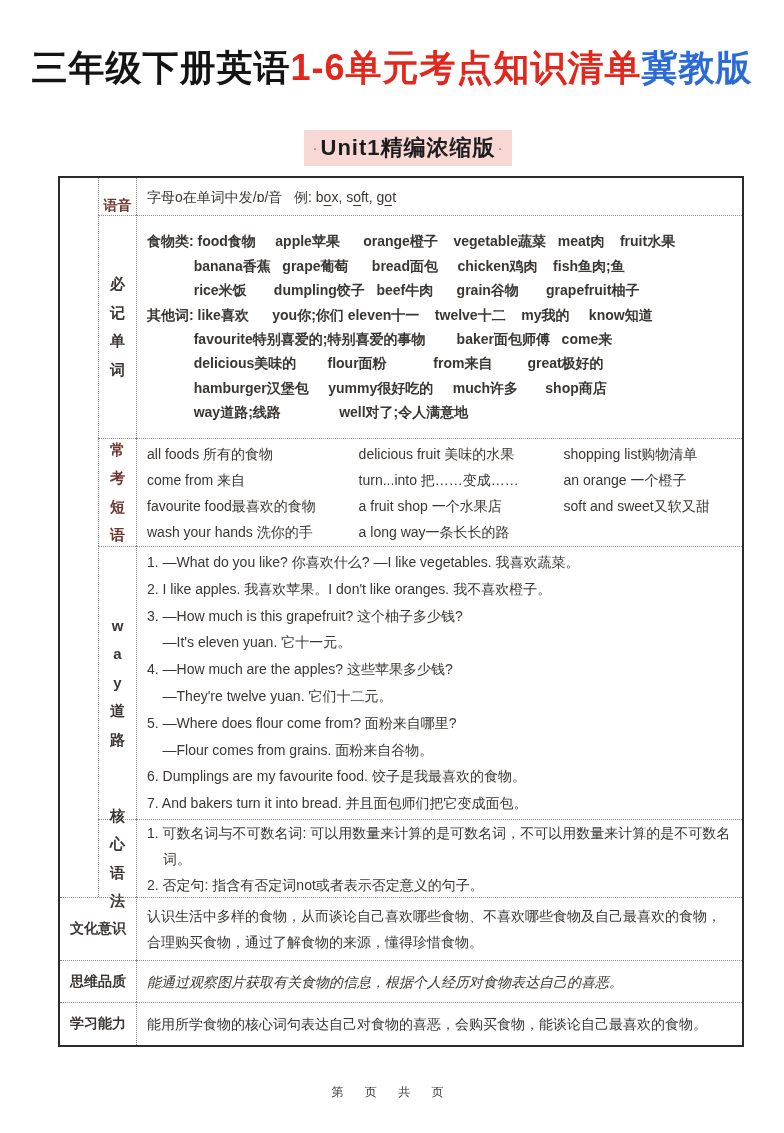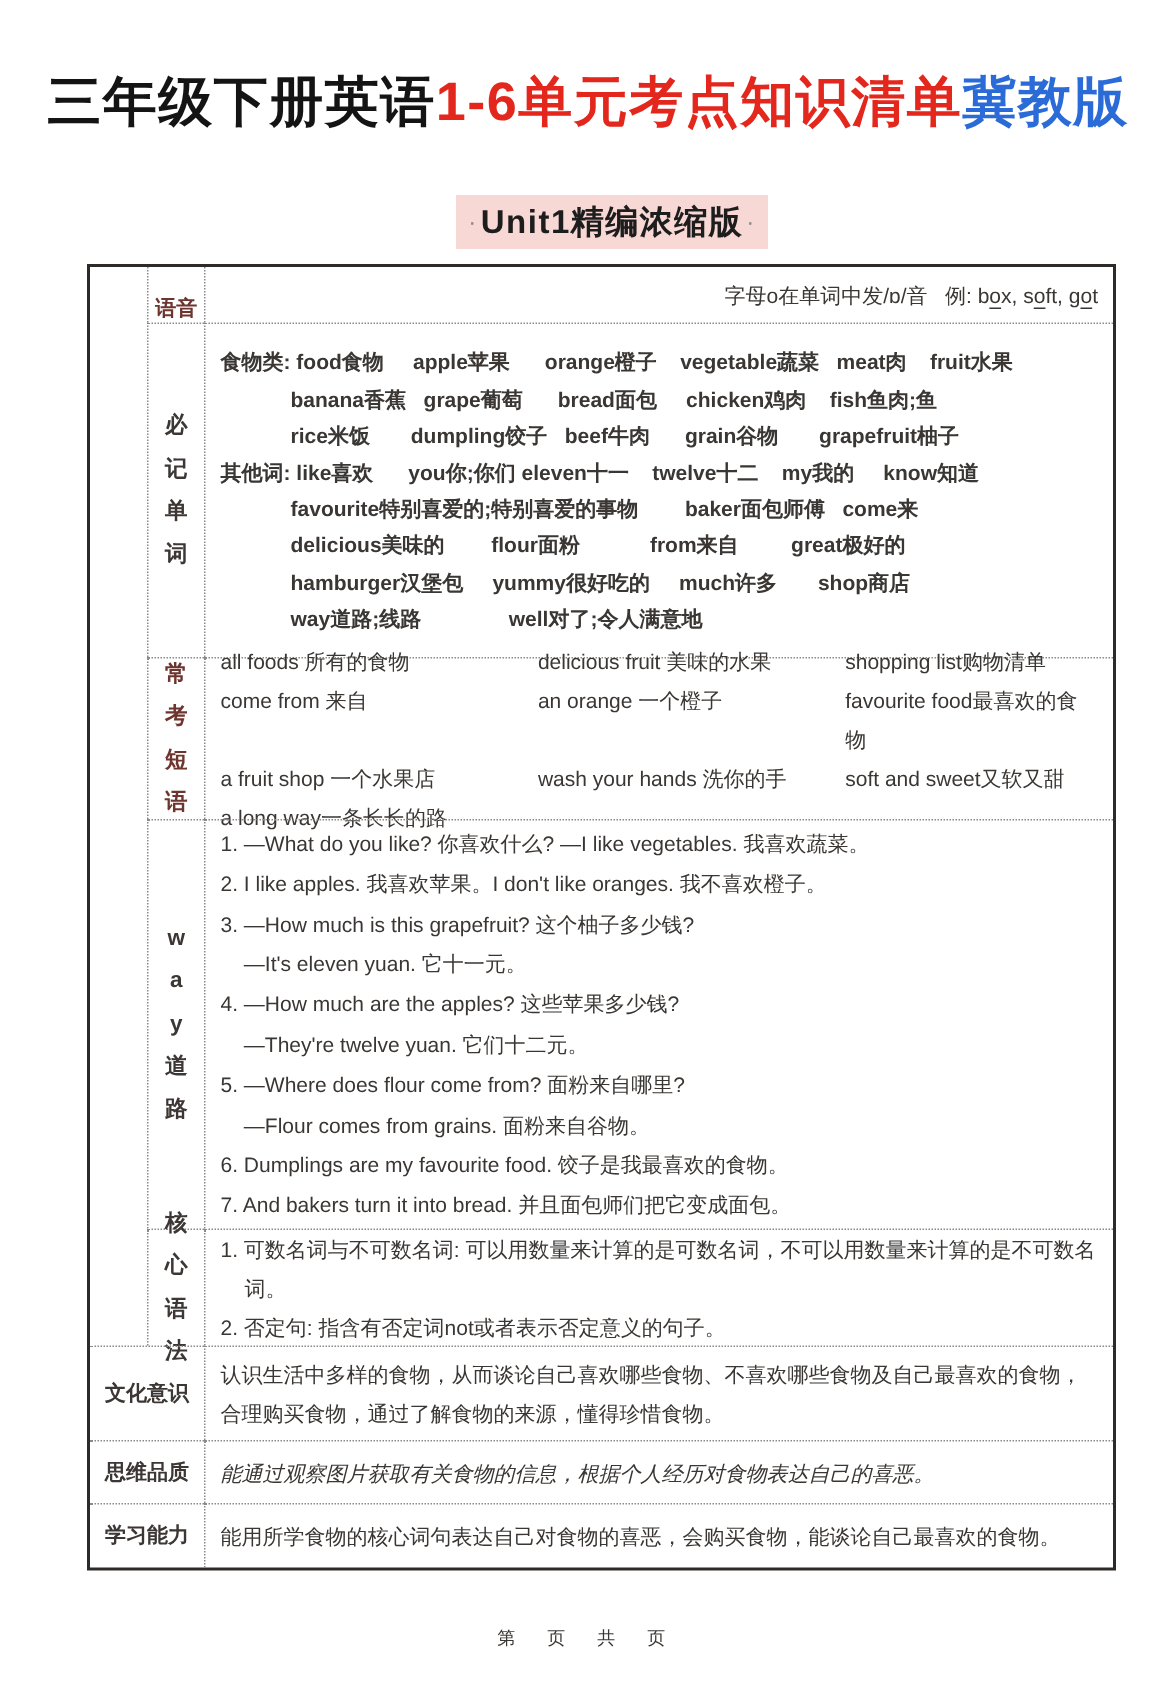--- a/index.html
+++ b/index.html
@@ -81,21 +81,21 @@
 <div class="subtitle-wrap">
   <span class="subtitle"><span class="dot">·</span><span>Unit1精编浓缩版</span><span class="dot">·</span></span>
 </div>
 
 <div class="sheet">
 
 
   <div class="cell label-cell b-left" style="grid-row:1;align-items:flex-end;">
     <span class="label-h label-maroon">语音</span>
   </div>
-  <div class="cell content b-left" style="grid-row:1;align-items:flex-end;">
+  <div class="cell content b-left" style="grid-row:1;">
     <div class="line phonics-line"><span>字母o在单词中发/ɒ/音   例: </span><span><span>b</span><span class="uo">o</span><span>x</span></span><span>, </span><span><span>s</span><span class="uo">o</span><span>ft</span></span><span>, </span><span><span>g</span><span class="uo">o</span><span>t</span></span></div>
   </div>
 
   <div class="cell label-cell b-left b-top" style="grid-row:2;">
     <div class="vert label-dark">必记单词</div>
   </div>
   <div class="cell content vocab b-left b-top" style="grid-row:2;font-weight:bold;">
     <div class="line">食物类: food食物     apple苹果      orange橙子    vegetable蔬菜   meat肉    fruit水果</div>
     <div class="line">            banana香蕉   grape葡萄      bread面包     chicken鸡肉    fish鱼肉;鱼</div>
     <div class="line">            rice米饭       dumpling饺子   beef牛肉      grain谷物       grapefruit柚子</div>
@@ -108,25 +108,26 @@
 
   <div class="cell label-cell b-left b-top" style="grid-row:3;">
     <div class="vert label-maroon">常考短语</div>
   </div>
   <div class="cell content b-left b-top" style="grid-row:3;">
     <div class="phrases-grid">
       <span>all foods 所有的食物</span>
       <span>delicious fruit 美味的水果</span>
       <span>shopping list购物清单</span>
       <span>come from 来自</span>
+      <span>turn...into 把……变成……</span>
       <span>an orange 一个橙子</span>
       <span>favourite food最喜欢的食物</span>
       <span>a fruit shop 一个水果店</span>
+      <span>soft and sweet又软又甜</span>
       <span>wash your hands 洗你的手</span>
-      <span>soft and sweet又软又甜</span>
       <span>a long way一条长长的路</span>
     </div>
   </div>
 
   <div class="cell label-cell b-left b-top" style="grid-row:4;">
     <div class="vert label-dark">way道路</div>
   </div>
   <div class="cell content sentences b-left b-top" style="grid-row:4;">
     <div class="line">1. —What do you like? 你喜欢什么? —I like vegetables. 我喜欢蔬菜。</div>
     <div class="line">2. I like apples. 我喜欢苹果。I don't like oranges. 我不喜欢橙子。</div>

